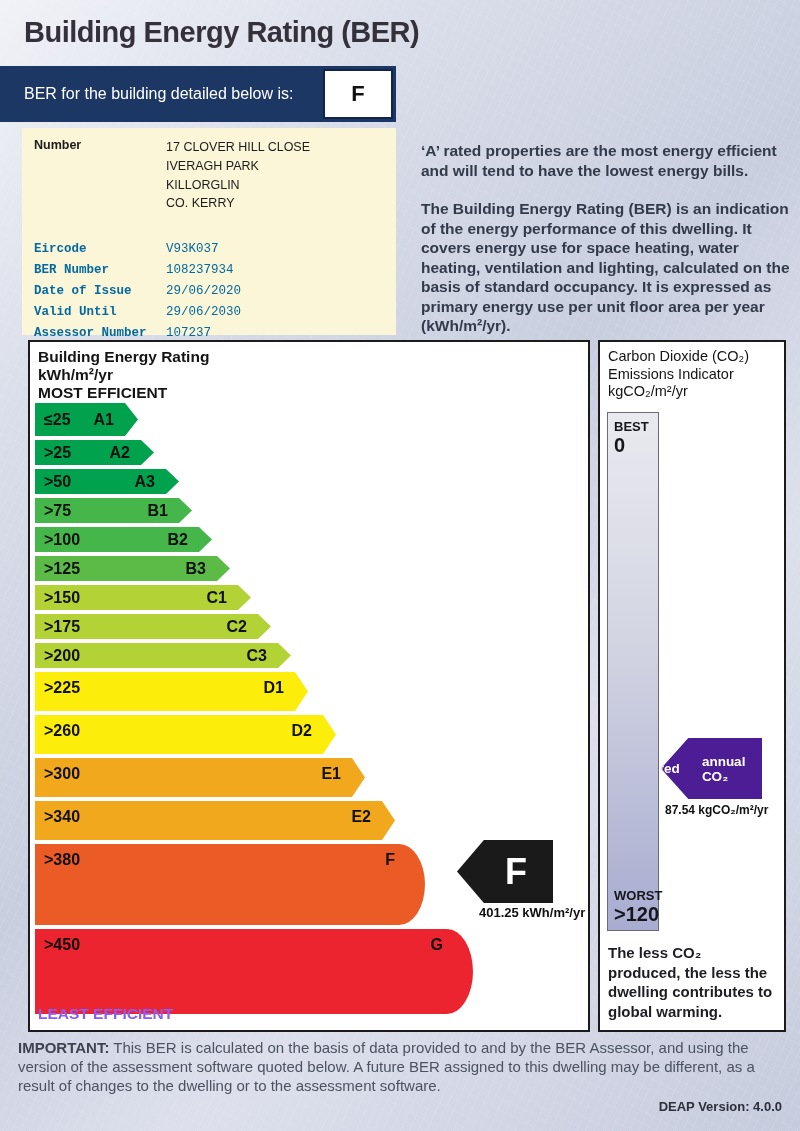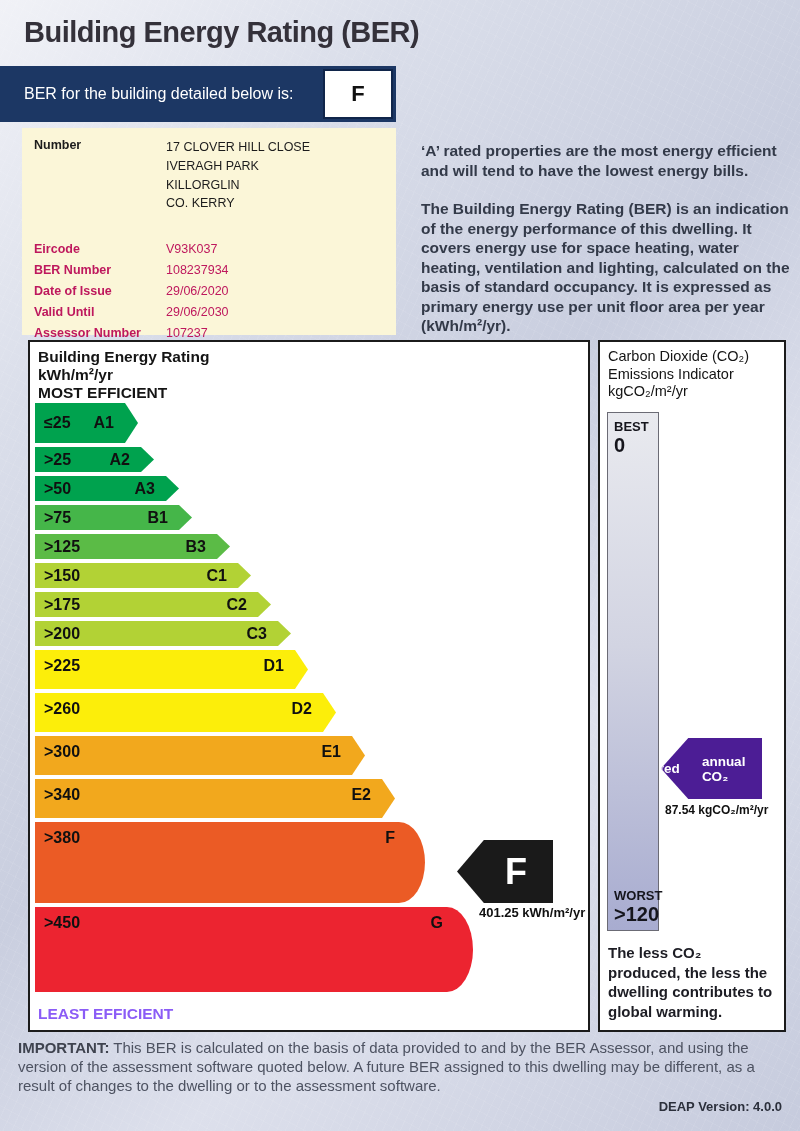--- a/index.html
+++ b/index.html
@@ -18,21 +18,21 @@
   .banner-label{position:absolute;left:24px;top:50%;transform:translateY(-50%);color:#ffffff;font-size:16px;}
   .banner-box{position:absolute;right:3px;top:3px;width:70px;height:50px;background:#ffffff;border:2px solid #10254a;
     display:flex;align-items:center;justify-content:center;box-sizing:border-box;}
   .banner-box span{font-size:22px;font-weight:bold;color:#111;}
 
   
   .addr-panel{left:22px;top:128px;width:374px;height:207px;background:#fbf6d8;box-sizing:border-box;padding:10px 12px;}
   .addr-row{display:flex;font-size:12.5px;color:#1c1c1c;}
   .addr-row .lbl{width:132px;font-weight:bold;flex:none;}
   .addr-lines div{line-height:18.8px;}
-  .field-row{display:flex;font-size:12.5px;color:#be185d;margin-top:8.5px;line-height:12.5px;}
+  .field-row{display:flex;font-size:12.5px;color:#0369a1;margin-top:8.5px;line-height:12.5px;font-family:Liberation Mono, monospace;}
   .field-row .lbl{width:132px;font-weight:bold;flex:none;}
   .addr-gap{height:21px;}
 
   
   .intro{left:421px;top:141px;width:370px;color:#333a49;}
   .intro p{margin:0 0 19px 0;font-size:15.5px;line-height:19.5px;font-weight:bold;}
 
   
   .panel{background:#ffffff;border:2px solid #1b1b1b;box-sizing:border-box;}
   .ber-panel{left:28px;top:340px;width:562px;height:692px;}
@@ -139,35 +139,39 @@
   </div>
 
   <div class="abs panel ber-panel">
     <div class="chart-head">
       <div>Building Energy Rating</div>
       <div>kWh/m²/yr</div>
       <div>MOST EFFICIENT</div>
     </div>
 
     <div class="ber-scale">
-        <div class="bar chevron" style="width: 103px; height: 40px; background: rgb(0, 162, 78);">
+        <div class="bar chevron" style="width: 103px; height: 33px; background: rgb(0, 162, 78);">
           <span class="thresh">≤25</span>
           <span class="letter">A1</span>
         </div>
         <div class="bar chevron" style="width: 119px; height: 25px; background: rgb(0, 162, 78);">
           <span class="thresh">&gt;25</span>
           <span class="letter">A2</span>
         </div>
         <div class="bar chevron" style="width: 144px; height: 25px; background: rgb(0, 162, 78);">
           <span class="thresh">&gt;50</span>
           <span class="letter">A3</span>
         </div>
         <div class="bar chevron" style="width: 157px; height: 25px; background: rgb(69, 182, 73);">
           <span class="thresh">&gt;75</span>
           <span class="letter">B1</span>
+        </div>
+        <div class="bar chevron" style="width: 177px; height: 25px; background: rgb(69, 182, 73);">
+          <span class="thresh">&gt;100</span>
+          <span class="letter">B2</span>
         </div>
         <div class="bar chevron" style="width: 195px; height: 25px; background: rgb(91, 187, 70);">
           <span class="thresh">&gt;125</span>
           <span class="letter">B3</span>
         </div>
         <div class="bar chevron" style="width: 216px; height: 25px; background: rgb(178, 210, 53);">
           <span class="thresh">&gt;150</span>
           <span class="letter">C1</span>
         </div>
         <div class="bar chevron" style="width: 236px; height: 25px; background: rgb(178, 210, 53);">

